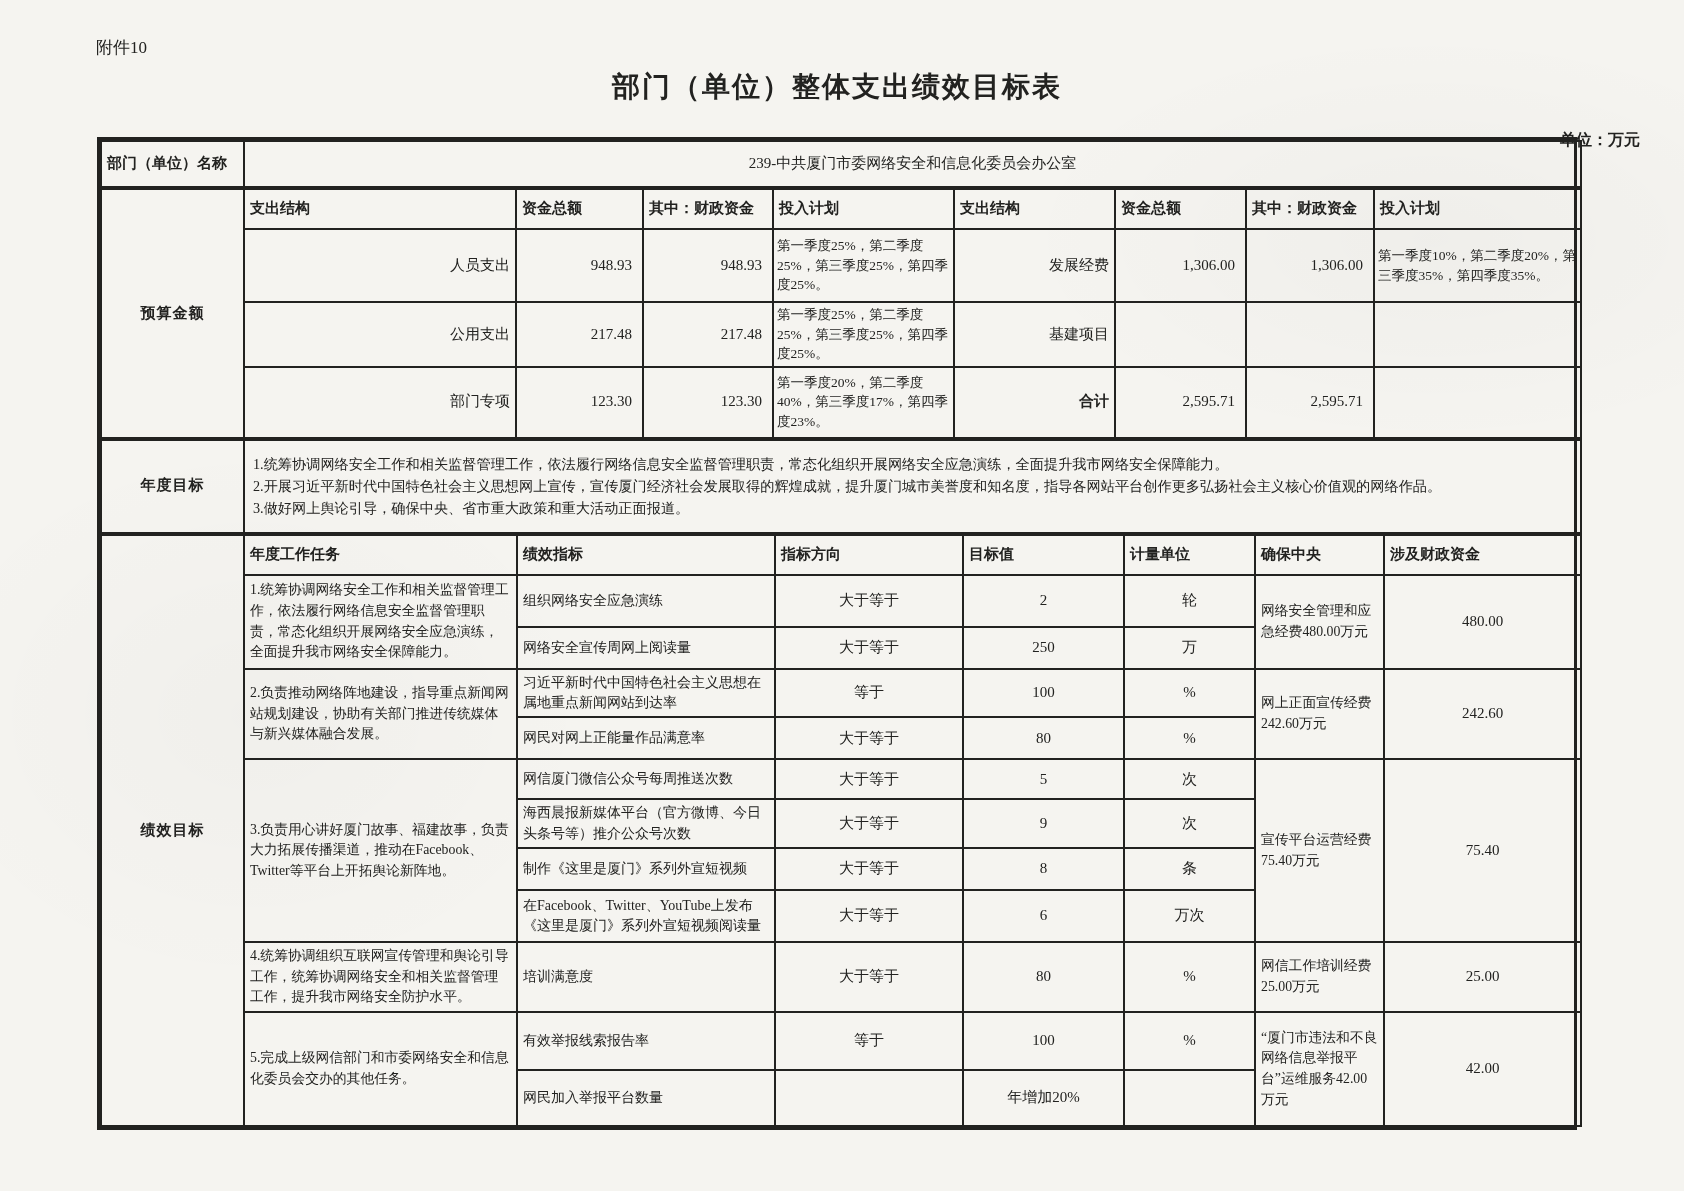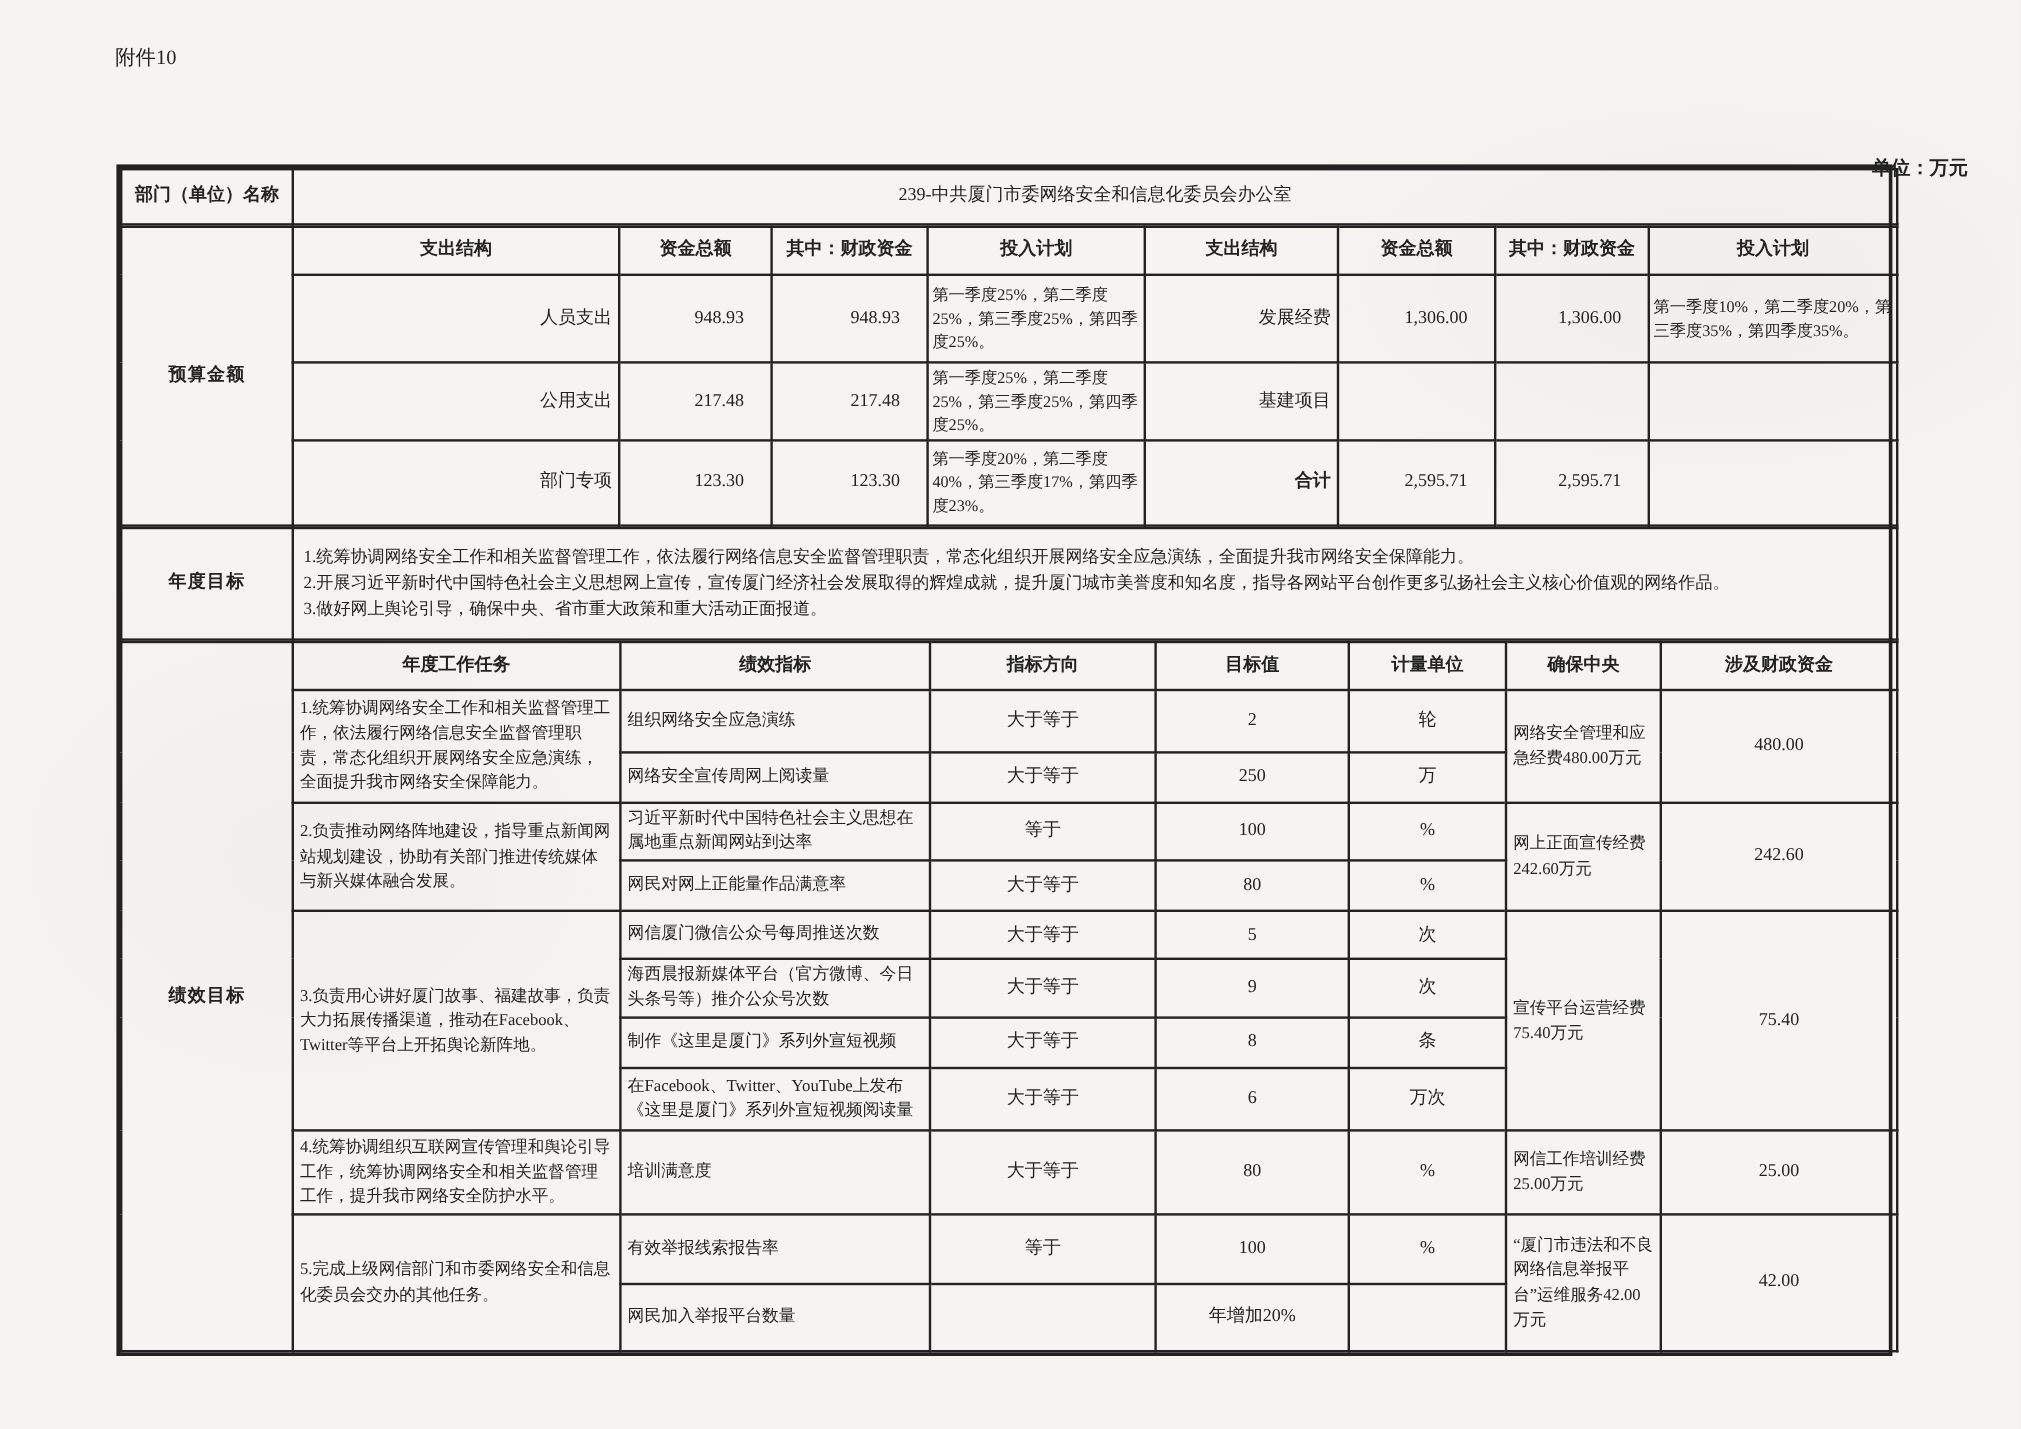--- a/index.html
+++ b/index.html
@@ -33,39 +33,40 @@
     background:transparent;
   }
   table{border-collapse:collapse;table-layout:fixed;width:100%;}
   td{
     border:2px solid var(--ink);
     padding:2px 5px;vertical-align:middle;
     font-size:15px;line-height:1.3;
     overflow:hidden;
   }
   .lbl{font-weight:bold;text-align:center;letter-spacing:1px;}
-  .hd{font-weight:bold;text-align:center;}
+  .hd{font-weight:bold;text-align:left;}
   .name{text-align:right;}
-  .num{text-align:right;padding-right:22px;font-size:15px;}
+  .num{text-align:right;padding-right:10px;font-size:15px;}
   .plan{font-size:13.5px;line-height:1.45;padding:2px 3px;}
   .task{font-size:13.8px;line-height:1.5;padding:3px 5px;}
   .ind{font-size:14px;line-height:1.45;padding:3px 5px;}
   .proj{font-size:13.8px;line-height:1.5;padding:3px 5px;}
   .ctr{text-align:center;}
   .goals div{font-size:14.2px;line-height:1.55;}
   .goals{padding:4px 8px;}
   .bold{font-weight:bold;}
   .deptval{text-align:center;font-size:15px;}
 </style>
 </head>
 <body>
 
 <div class="page">
 
   <div class="attachment">附件10</div>
+  <div class="title">部门（单位）整体支出绩效目标表</div>
   <div class="unit-note">单位：万元</div>
 
   <div class="doc-table">
 
     <table>
       <colgroup>
           <col style="width:143px">
           <col style="width:1337px">
         </colgroup>
       <tbody>

